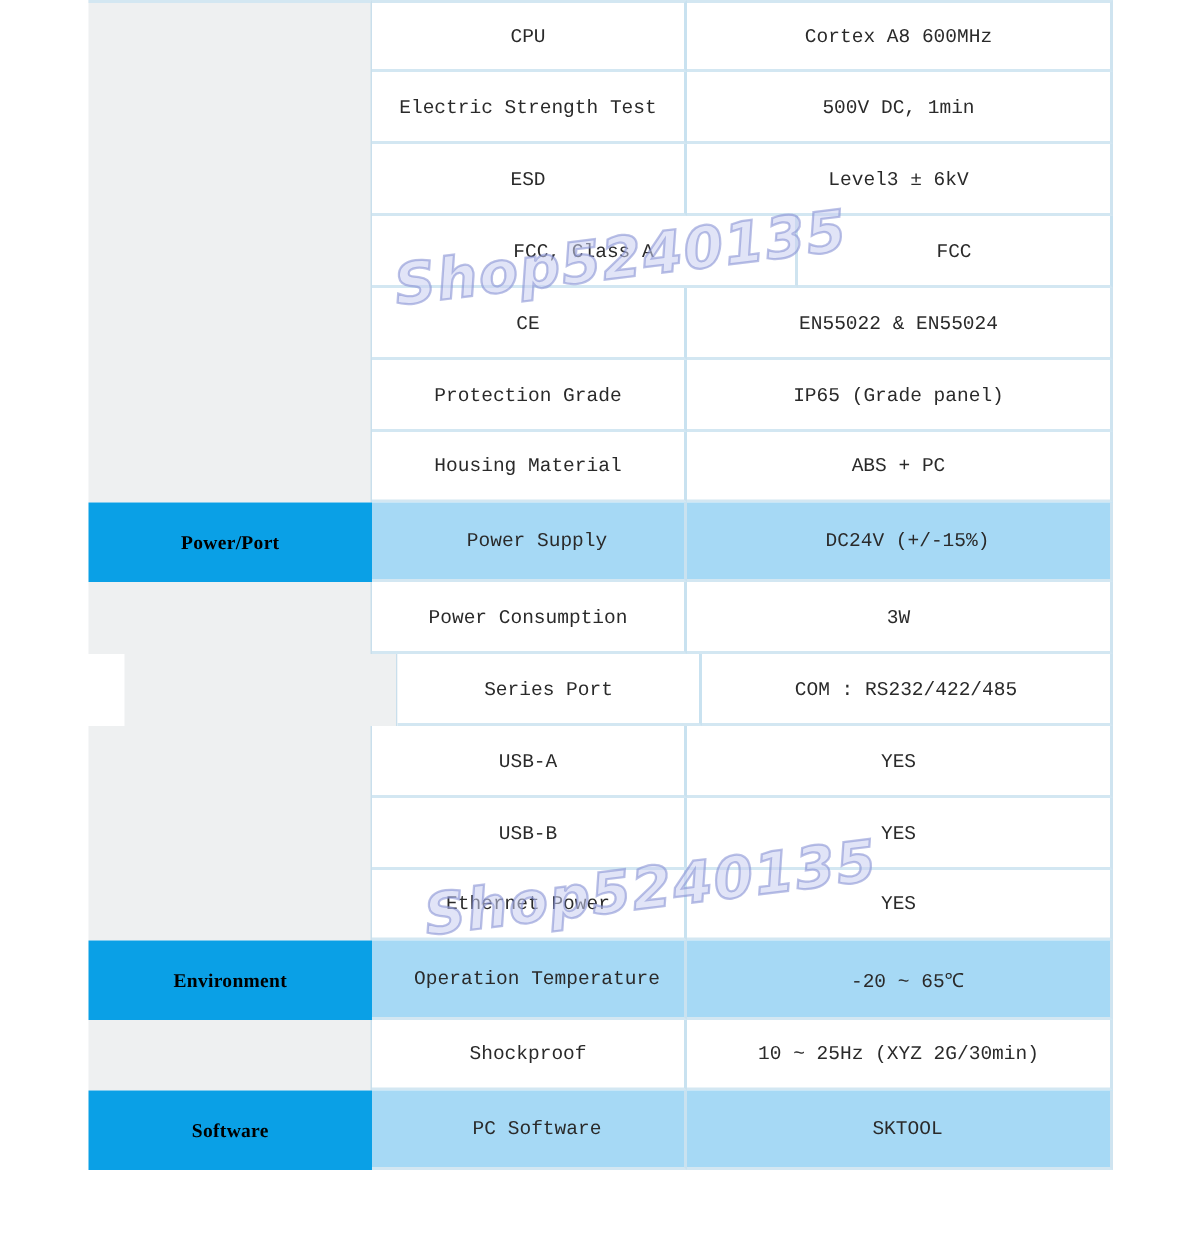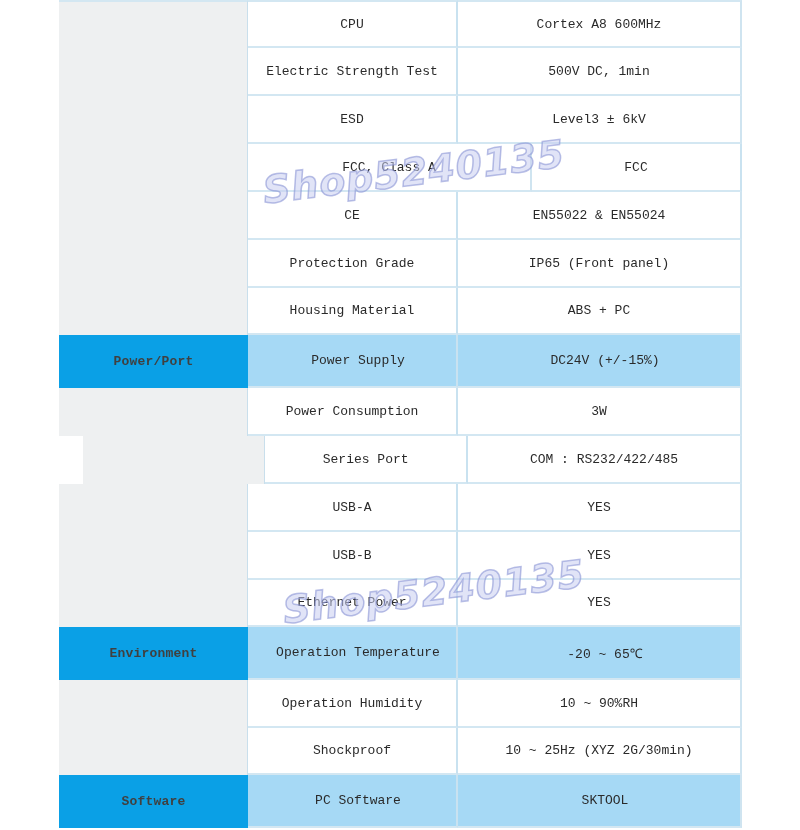--- a/index.html
+++ b/index.html
@@ -6,22 +6,22 @@
   body { width: 800px; height: 830px; position: relative; overflow: hidden;
          font-family: "Liberation Mono", "DejaVu Sans Mono", monospace; }
   .spec-table { position: absolute; left: 59px; top: 0; width: 683px; }
   .row { display: flex; position: relative; }
   .cell { display: flex; align-items: center; justify-content: center;
           box-sizing: border-box; font-size: 13px; color: #2a2a2a; }
   .c1 { width: 189px; background: #eef0f1; border-right: 1px solid #c9dfec; }
   .c2 { width: 210px; border-right: 2px solid #c9e2f0; border-bottom: 2px solid #d3e7f2; background: #ffffff; }
   .c3 { width: 284px; border-right: 2px solid #cfe4f0; border-bottom: 2px solid #d3e7f2; background: #ffffff; }
   .row.first .c2, .row.first .c3, .row.first .c1 { border-top: 2px solid #d3e7f2; }
-  .row.section .c1 { background: #0aa0e6; color: #404040; font-weight: bold;
-                     font-family: Liberation Mono, monospace; font-size: 13px; letter-spacing: 0.2px;
+  .row.section .c1 { background: #0aa0e6; color: #000000; font-weight: bold;
+                     font-family: Liberation Serif, serif; font-size: 13px; letter-spacing: 0.2px;
                      border-right: none; }
   .row.section .c2, .row.section .c3 { background: #a6d9f5; border-bottom: 2px solid #d3e7f2; padding-left: 12px; }
   .watermark { position: absolute; font-family: "DejaVu Sans", sans-serif; font-style: italic;
                font-weight: bold; font-size: 38px; color: rgba(200,205,240,0.55);
                -webkit-text-stroke: 1.5px rgba(130,140,210,0.55); letter-spacing: 1px;
                transform: rotate(-7deg); pointer-events: none; white-space: nowrap; }
 </style>
 </head>
 <body>
 
@@ -47,21 +47,21 @@
       <div class="cell c2">FCC</div>
     </div>
     <div class="row" style="height: 48px;">
       <div class="cell c1"></div>
       <div class="cell c2">CE</div>
       <div class="cell c3">EN55022 &amp; EN55024</div>
     </div>
     <div class="row" style="height: 48px;">
       <div class="cell c1"></div>
       <div class="cell c2">Protection Grade</div>
-      <div class="cell c3">IP65 (Front panel)</div>
+      <div class="cell c3">IP65 (Grade panel)</div>
     </div>
     <div class="row" style="height: 47px;">
       <div class="cell c1"></div>
       <div class="cell c2">Housing Material</div>
       <div class="cell c3">ABS + PC</div>
     </div>
     <div class="row section" style="height: 53px;">
       <div class="cell c1">Power/Port</div>
       <div class="cell c2">Power Supply</div>
       <div class="cell c3">DC24V (+/-15%)</div>
@@ -89,25 +89,20 @@
     <div class="row" style="height: 47px;">
       <div class="cell c1"></div>
       <div class="cell c2">Ethernet Power</div>
       <div class="cell c3">YES</div>
     </div>
     <div class="row section" style="height: 53px; text-align: right;">
       <div class="cell c1">Environment</div>
       <div class="cell c2">Operation Temperature</div>
       <div class="cell c3">-20 ~ 65℃</div>
     </div>
-    <div class="row" style="height: 48px;">
-      <div class="cell c1"></div>
-      <div class="cell c2">Operation Humidity</div>
-      <div class="cell c3">10 ~ 90%RH</div>
-    </div>
     <div class="row" style="height: 47px;">
       <div class="cell c1"></div>
       <div class="cell c2">Shockproof</div>
       <div class="cell c3">10 ~ 25Hz (XYZ 2G/30min)</div>
     </div>
     <div class="row section" style="height: 53px;">
       <div class="cell c1">Software</div>
       <div class="cell c2">PC Software</div>
       <div class="cell c3">SKTOOL</div>
     </div>

